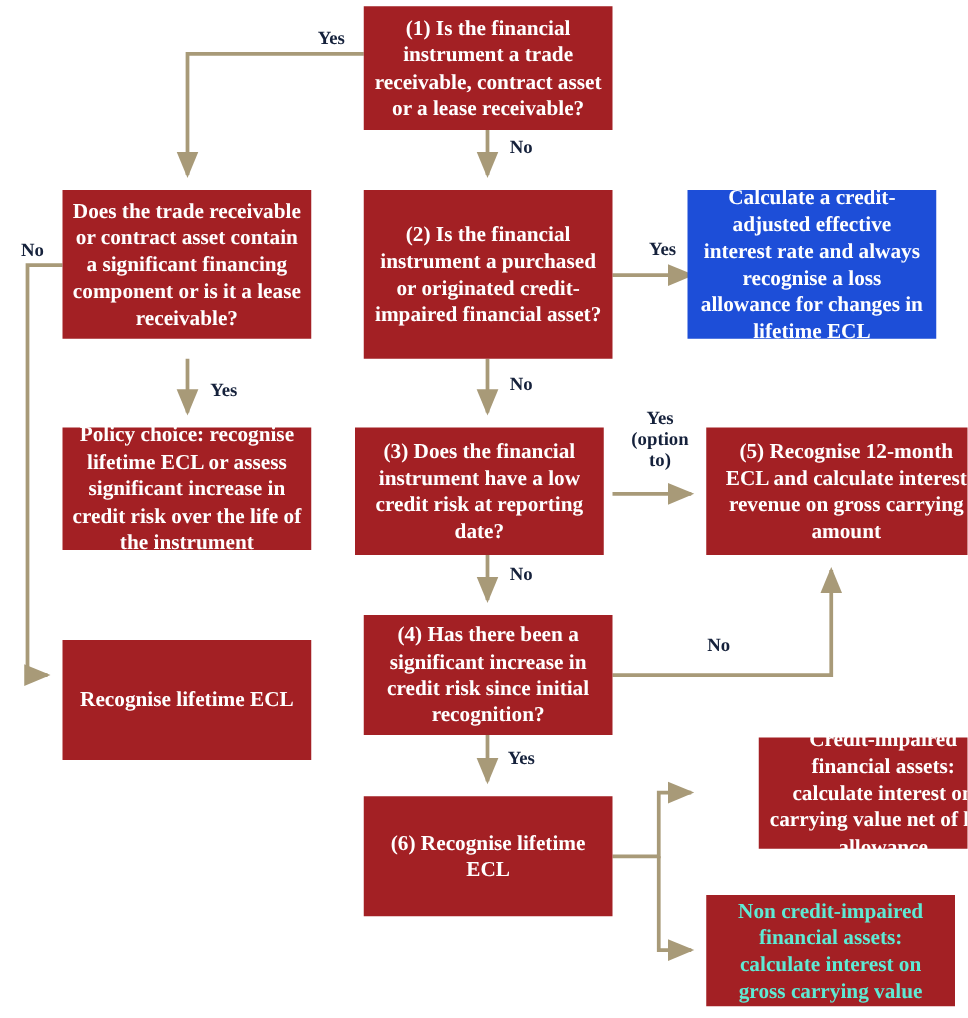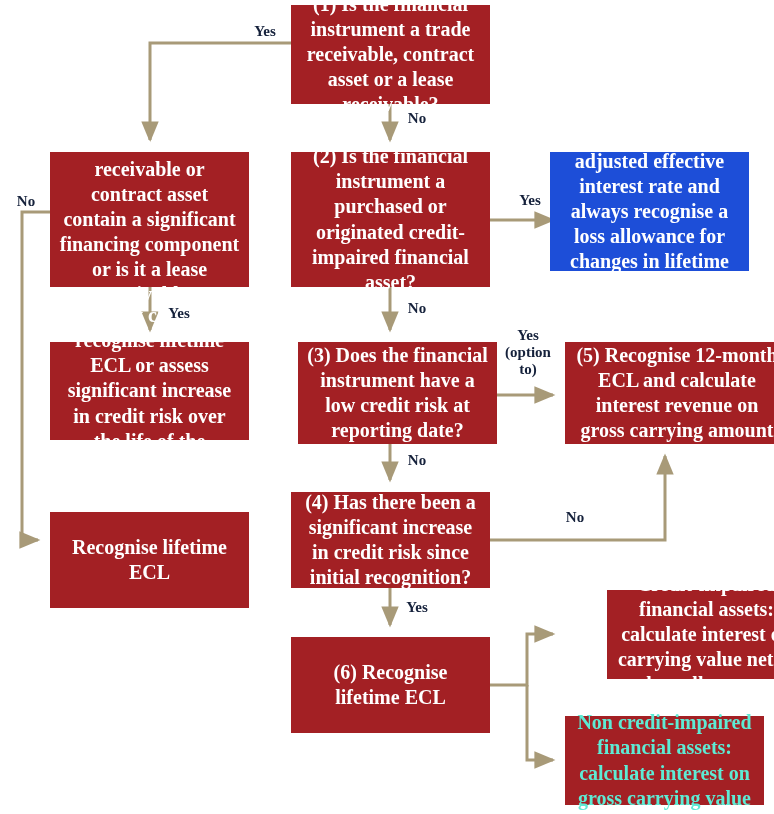--- a/index.html
+++ b/index.html
@@ -28,21 +28,21 @@
   }
   .node {
     position: absolute;
     background: #A32024;
     color: #FFFFFF;
     display: flex;
     align-items: center;
     justify-content: center;
     text-align: center;
     font-weight: bold;
-    font-size: 20px;
+    font-size: 17px;
     line-height: 1.26;
     padding: 4px 8px;
     box-sizing: border-box;
     white-space: pre-line;
   }
   .edge-label {
     position: absolute;
     color: #15213B;
     font-size: 15px;
     font-weight: bold;
@@ -73,25 +73,25 @@
         <path d="M 390 444 L 390 480" marker-end="url(#arrowhead)" stroke="#A89A78"></path>
         <path d="M 490 540 L 665 540 L 665 456" marker-end="url(#arrowhead)" stroke="#A89A78"></path>
         <path d="M 390 588 L 390 625" marker-end="url(#arrowhead)" stroke="#A89A78"></path>
         <path d="M 490 685 L 527 685 L 527 634 L 553 634" marker-end="url(#arrowhead)" stroke="#A89A78"></path>
         <path d="M 527 685 L 527 760 L 553 760" marker-end="url(#arrowhead)" stroke="#A89A78"></path>
       </g>
   </svg>
 
   <div id="nodes-layer">
       <div class="node" style="left: 291px; top: 5px; width: 199px; height: 99px; background: rgb(163, 32, 36); color: rgb(255, 255, 255);"><span>(1) Is the financial instrument a trade receivable, contract asset or a lease receivable?</span></div>
-      <div class="node" style="left: 50px; top: 152px; width: 199px; height: 135px; background: rgb(163, 32, 36); color: rgb(255, 255, 255);"><span>Does the trade receivable or contract asset contain a significant  financing component or is it a lease receivable?</span></div>
+      <div class="node" style="left: 50px; top: 152px; width: 199px; height: 119px; background: rgb(163, 32, 36); color: rgb(255, 255, 255);"><span>Does the trade receivable or contract asset contain a significant  financing component or is it a lease receivable?</span></div>
       <div class="node" style="left: 291px; top: 152px; width: 199px; height: 135px; background: rgb(163, 32, 36); color: rgb(255, 255, 255);"><span>(2) Is the financial instrument a purchased or originated credit-impaired financial asset?</span></div>
       <div class="node" style="left: 550px; top: 152px; width: 199px; height: 119px; background: #1d4ed8; color: rgb(255, 255, 255);"><span>Calculate a credit-adjusted effective interest rate and always recognise a loss allowance for changes in lifetime ECL</span></div>
       <div class="node" style="left: 50px; top: 342px; width: 199px; height: 98px; background: rgb(163, 32, 36); color: rgb(255, 255, 255);"><span>Policy choice: recognise lifetime ECL or assess significant increase in credit risk over the life of the instrument</span></div>
-      <div class="node" style="left: 298px; top: 342px; width: 199px; height: 102px; background: rgb(163, 32, 36); color: rgb(255, 255, 255);"><span>(3) Does the financial instrument have a low credit risk at reporting date?</span></div>
+      <div class="node" style="left: 284px; top: 342px; width: 199px; height: 102px; background: rgb(163, 32, 36); color: rgb(255, 255, 255);"><span>(3) Does the financial instrument have a low credit risk at reporting date?</span></div>
       <div class="node" style="left: 565px; top: 342px; width: 224px; height: 102px; background: rgb(163, 32, 36); color: rgb(255, 255, 255);"><span>(5) Recognise 12-month ECL and calculate interest revenue on gross carrying amount</span></div>
       <div class="node" style="left: 50px; top: 492px; width: 199px; height: 96px; background: rgb(163, 32, 36); color: rgb(255, 255, 255); margin-top: 20px;"><span>Recognise lifetime ECL</span></div>
       <div class="node" style="left: 291px; top: 492px; width: 199px; height: 96px; background: rgb(163, 32, 36); color: rgb(255, 255, 255);"><span>(4) Has there been a significant increase in credit risk since initial recognition?</span></div>
       <div class="node" style="left: 291px; top: 637px; width: 199px; height: 96px; background: rgb(163, 32, 36); color: rgb(255, 255, 255);"><span>(6) Recognise lifetime ECL</span></div>
       <div class="node" style="left: 565px; top: 590px; width: 199px; height: 89px; background: rgb(163, 32, 36); color: rgb(255, 255, 255); margin-left: 42px;"><span>Credit-impaired financial assets: calculate interest on carrying value net of loss allowance</span></div>
       <div class="node" style="left: 565px; top: 716px; width: 199px; height: 89px; background: rgb(163, 32, 36); color: #5eead4;"><span>Non credit-impaired financial assets: calculate interest on gross carrying value</span></div>
     </div>
   <div id="labels-layer">
       <div class="edge-label" style="left: 240px; top: 23px; width: 50px; color: rgb(21, 33, 59);">Yes</div>
       <div class="edge-label" style="left: 392px; top: 110px; width: 50px; color: rgb(21, 33, 59);">No</div>

